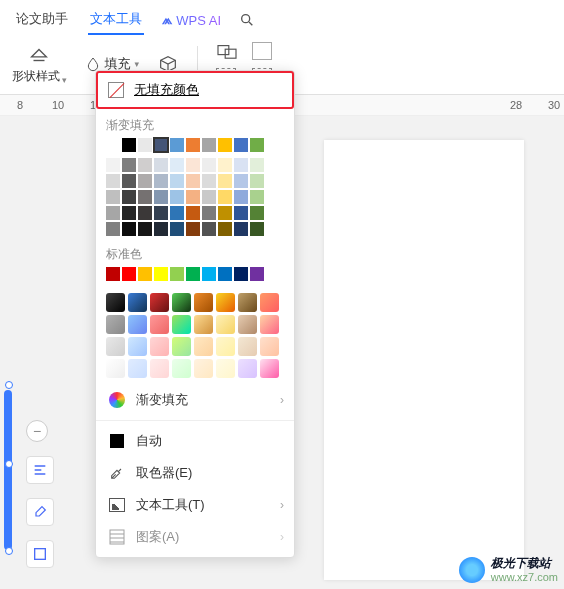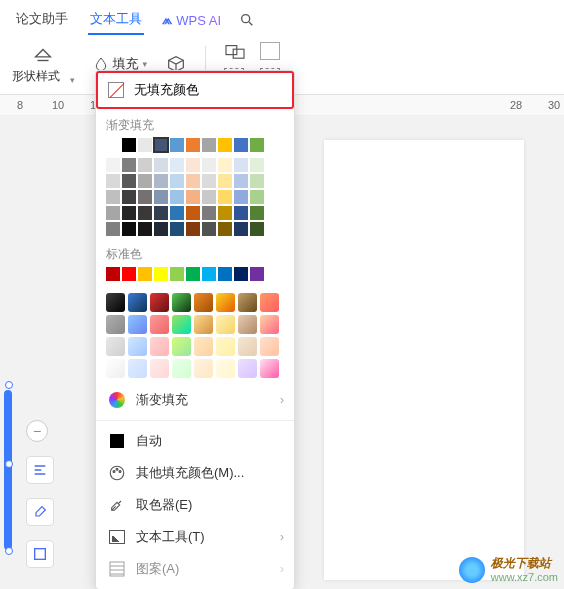--- a/index.html
+++ b/index.html
@@ -8,41 +8,41 @@
   .tabbar { display: flex; align-items: center; gap: 18px; padding: 6px 14px 0 14px; background: #fff; }
   .tab { font-size: 13px; color: #444; padding: 4px 2px 6px 2px; position: relative; }
   .tab.active { color: #1e6fff; }
   .tab.active::after { content: ""; position: absolute; left: 0; right: 0; bottom: -1px; height: 2px; background: #1e6fff; }
   .ai { display: flex; align-items: center; gap: 4px; font-size: 13px; }
   .ai-logo { color: #4a6cf7; font-weight: bold; } .ai-text { background: linear-gradient(90deg,#5b6cff,#9d5bff); -webkit-background-clip:text; color: transparent; font-weight:500;}
   .search-ic { width:16px; height:16px; color:#555; }
 
   .toolbar { display:flex; align-items:center; gap:14px; padding:8px 12px; background:#fff; border-bottom:1px solid #e0e0e0; }
   .tool-col { display:flex; flex-direction:column; align-items:center; gap:2px; }
-  .tool-label { font-size:12px; color:#333; display:flex; align-items:flex-end; gap:10px;}
+  .tool-label { font-size:12px; color:#333; display:flex; align-items:flex-end; gap:2px;}
   .tool-ic { width:22px; height:22px; color:#555; }
   .fill-row { display:flex; align-items:center; gap:4px; font-size:13px; color:#333; padding:2px 4px; border-radius:3px;}
   .sep { width:1px; height:36px; background:#e0e0e0; margin:0 4px; }
   .sq { width:20px; height:18px; border:1px dashed #888; }
 
   .ruler { display:flex; gap:18px; padding:4px 0 4px 10px; font-size:11px; color:#666; background:#f9f9f9; border-bottom:1px solid #eee;}
   .ruler span{min-width:20px; text-align:center;}
 
   .canvas { position:absolute; inset:0; background:#f2f2f2; z-index:-1; }
   .page { position:absolute; right:40px; top:140px; width:200px; height:440px; background:#fff; box-shadow:0 0 4px rgba(0,0,0,.1);}
   .shape-line { position:absolute; left:4px; top:390px; width:8px; height:160px; background:#3a7afe; border-radius:4px;}
   .node { position:absolute; width:8px; height:8px; background:#fff; border:1px solid #3a7afe; border-radius:50%;}
   .node.n1{left:5px; top:381px;} .node.n2{left:5px;top:460px;} .node.n3{left:5px;top:547px;}
 
   .side-tools { position:absolute; left:26px; top:420px; display:flex; flex-direction:column; gap:14px;}
   .side-btn { width:28px; height:28px; background:#fff; border:1px solid #ddd; border-radius:4px; display:flex; align-items:center; justify-content:center; color:#4a6cf7;}
   .side-btn.minus{border-radius:50%; color:#888; border:1px solid #ccc; width:22px; height:22px; font-size:14px;}
 
   .dropdown { position:absolute; left:95px; top:70px; width:200px; background:#fff; border:1px solid #ddd; border-radius:4px; box-shadow:0 2px 14px rgba(0,0,0,.15); padding-bottom:4px;}
-  .dd-top { border:2px solid #e23; border-radius:3px; margin:0 0 4px 0; padding:8px 10px; display:flex; align-items:center; gap:10px; font-size:13px;}
+  .dd-top { border:2px solid #e23; border-radius:3px; margin:0 0 4px 0; padding:8px 10px; display:flex; align-items:center; gap:10px; font-size:13px;text-decoration:underline;}
   .nofill-ic { width:16px; height:16px; border:1px solid #888; position:relative;}
   .nofill-ic::after{content:""; position:absolute; left:-2px; top:7px; width:20px; height:1px; background:#d33; transform:rotate(-45deg);}
   .dd-section { padding:4px 10px 2px 10px; font-size:12px; color:#888;}
   .grid { display:grid; grid-template-columns:repeat(10,14px); gap:2px; padding:2px 10px 6px 10px;}
   .grid.big { grid-template-columns:repeat(8,19px); gap:3px; padding:6px 10px;}
   .sw { width:14px; height:14px; }
   .sw.sel { outline:2px solid #333; outline-offset:-1px;}
   .gw { width:19px; height:19px; border-radius:3px;}
   .dd-item { display:flex; align-items:center; gap:10px; padding:7px 12px; font-size:13px; color:#333; position:relative;}
   .dd-item .chev{ position:absolute; right:10px; color:#aaa; font-size:12px;}
@@ -50,21 +50,21 @@
   .auto-sq{width:14px;height:14px;background:#000;}
   .grad-circ{width:16px;height:16px;border-radius:50%;background:conic-gradient(#f33,#fb3,#3c3,#39f,#93f,#f33);}
   .picker-ic{color:#555;}
   .img-ic{width:16px;height:14px;border:1px solid #555;position:relative;}
   .img-ic::after{content:"";position:absolute;left:2px;bottom:1px;width:10px;height:6px;background:linear-gradient(45deg,#555 50%,transparent 50%);}
   hr.dd-div{border:none;border-top:1px solid #eee;margin:4px 0;}
 
   .watermark { position:absolute; right:6px; bottom:6px; display:flex; align-items:center; gap:6px; font-size:12px;}
   .wm-logo{width:26px;height:26px;border-radius:50%;background:radial-gradient(circle,#6cf 30%,#39f 70%);} 
   .wm-text{display:flex;flex-direction:column;line-height:1.1;}
-  .wm-cn{color:#a16207;font-weight:bold;font-style:italic;}
+  .wm-cn{color:#0f172a;font-weight:bold;font-style:italic;}
   .wm-url{color:#7a7;font-size:11px;}
 </style>
 </head>
 <body>
 
 <div class="canvas"></div>
 <div class="page"></div>
 <div class="shape-line"></div>
 <div class="node n1"></div>
 <div class="node n2"></div>
@@ -275,31 +275,20 @@
     <span class="chev">›</span>
   </div>
   <hr class="dd-div">
   <div class="dd-item">
     <span class="dd-ico">
         <span class="auto-sq"></span>
       </span>
     <span>自动</span>
   </div>
   <div class="dd-item">
-    <span class="dd-ico">
-        <svg width="18" height="18" viewBox="0 0 24 24" fill="none" stroke="#555" stroke-width="1.5">
-          <circle cx="12" cy="12" r="9"></circle>
-          <circle cx="8" cy="10" r="1.3" fill="#e55"></circle>
-          <circle cx="12" cy="7" r="1.3" fill="#5b5"></circle>
-          <circle cx="16" cy="10" r="1.3" fill="#59f"></circle>
-        </svg>
-      </span>
-    <span>其他填充颜色(M)...</span>
-  </div>
-  <div class="dd-item">
     <span class="dd-ico picker-ic">
         <svg width="16" height="16" viewBox="0 0 24 24" fill="none" stroke="currentColor" stroke-width="1.6">
           <path d="M4 20l6-6m8-8l-4 4m-2-2l4 4-8 8H4v-4z"></path>
         </svg>
       </span>
     <span>取色器(E)</span>
   </div>
   <div class="dd-item">
     <span class="dd-ico">
         <span class="img-ic"></span>

